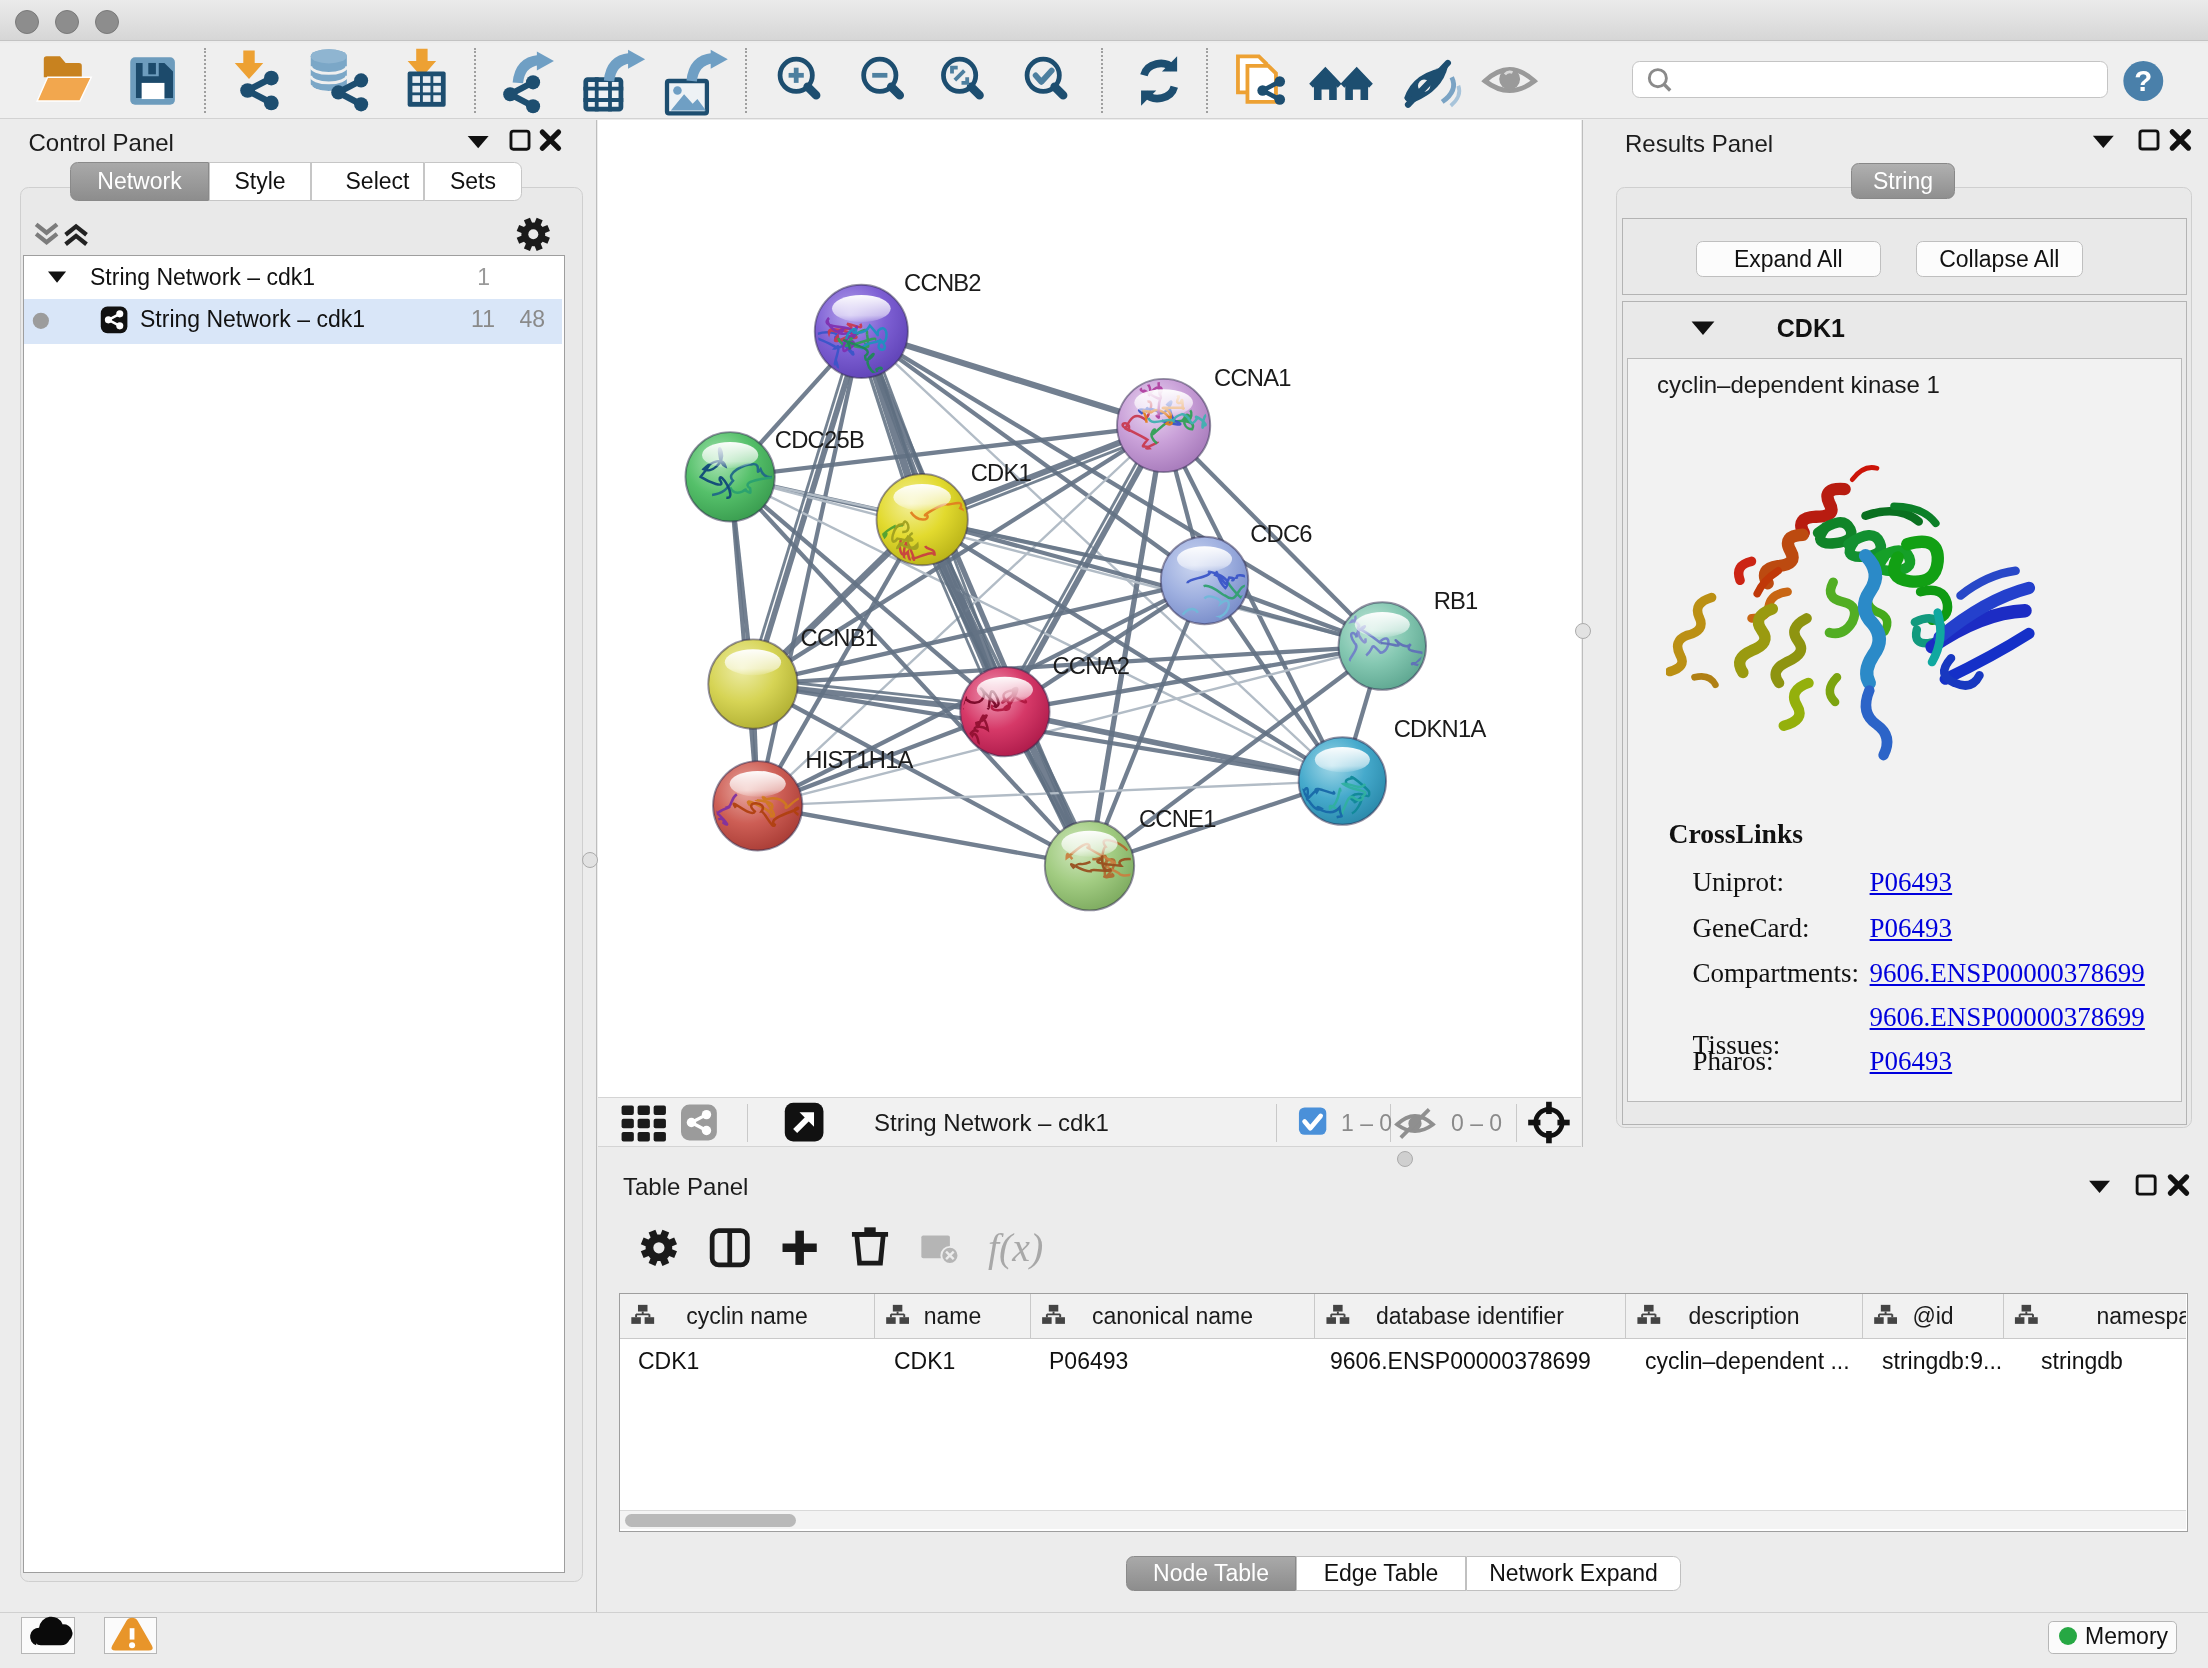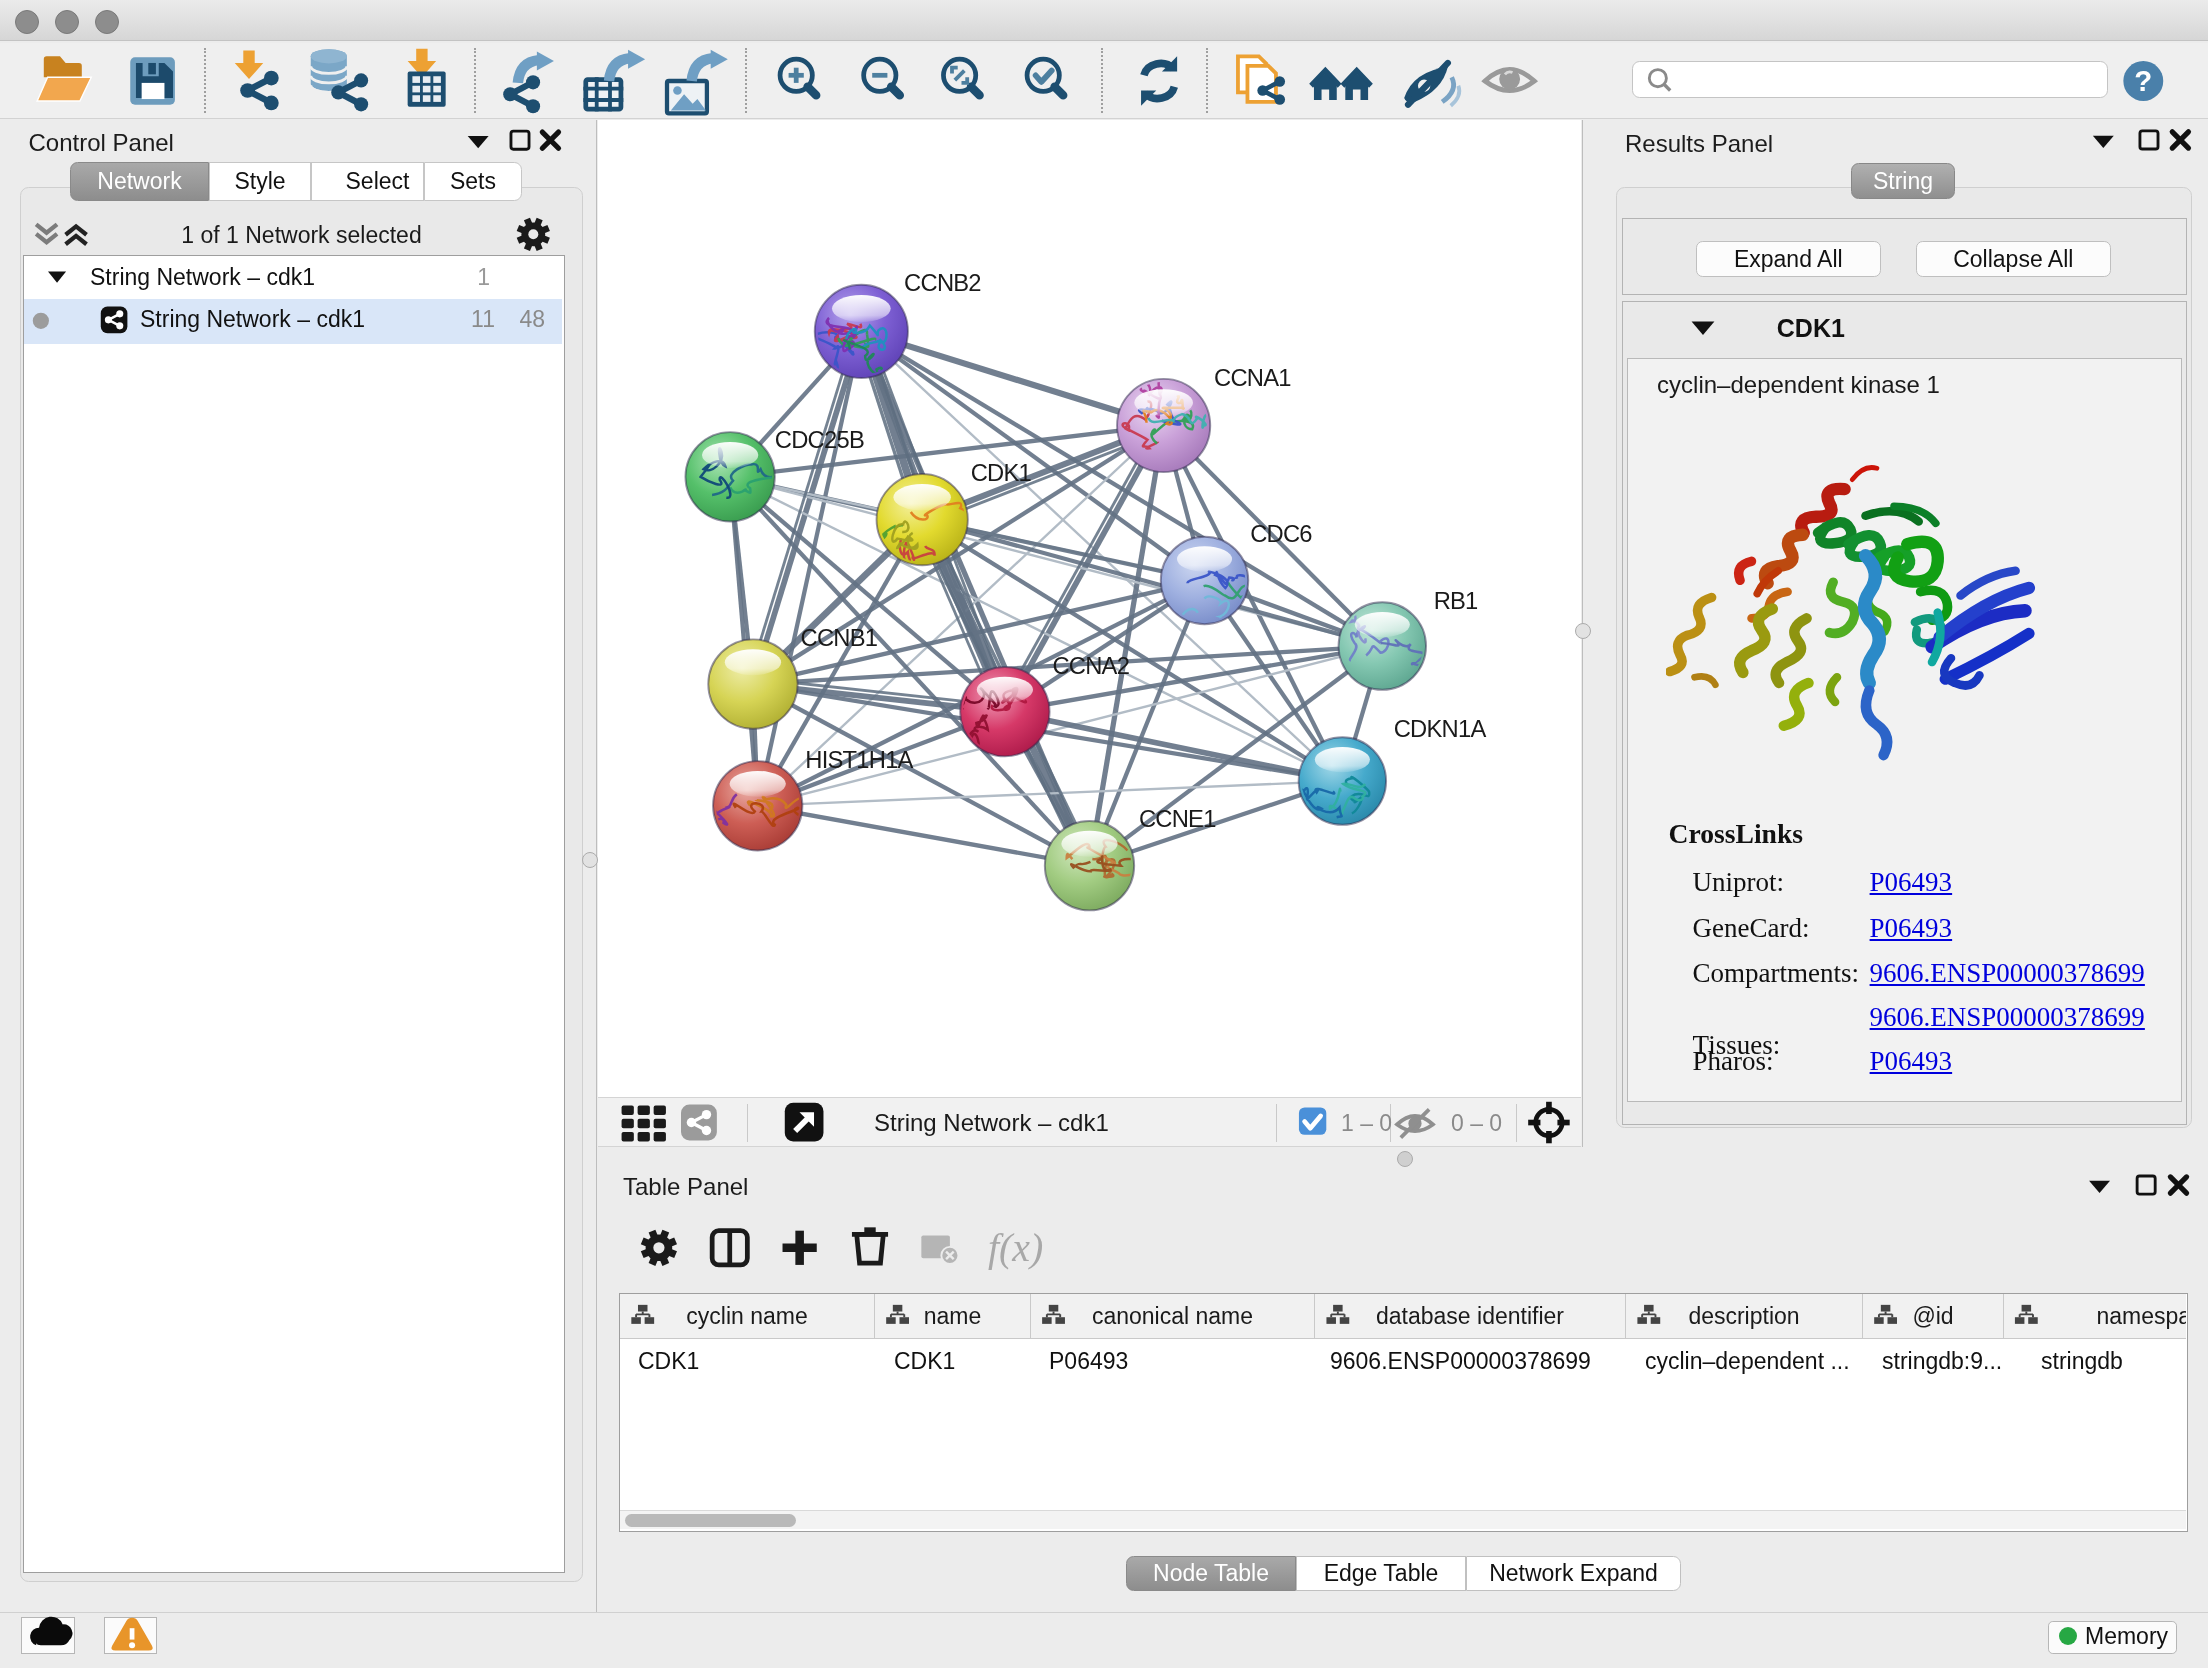--- a/index.html
+++ b/index.html
@@ -206,21 +206,20 @@
       <circle cx="114" cy="210" r="3.7199999999999998" fill="#fff"></circle>
       <circle cx="126" cy="203.7" r="3.7199999999999998" fill="#fff"></circle>
       <circle cx="126" cy="216.3" r="3.7199999999999998" fill="#fff"></circle>
     </svg>
   <div class="ptitle" style="position:absolute;left:28.5px;top:8.6px;">Control Panel</div>
   <div id="cp-round"></div>
   <div class="tabbtn tabsel" style="left:70px;width:139px;border-radius:7.6px 0 0 7.6px;">Network</div>
   <div class="tabbtn" style="left:209px;width:102px;">Style</div>
   <div class="tabbtn" style="left:311px;width:113px;padding-left:20px;">Select</div>
   <div class="tabbtn" style="left:424px;width:98px;border-radius:0 7.6px 7.6px 0;">Sets</div>
-  <div style="position:absolute;left:20px;top:91px;width:563px;height:44px;text-align:center;font-size:23px;color:#1a1a1a;padding-top:10.5px;">1 of 1 Network selected</div>
   <div id="cp-white">
     <div style="position:absolute;left:66px;top:7.6px;font-size:23px;color:#111;">String Network – cdk1</div>
     <div style="position:absolute;left:409px;top:7.6px;width:57px;text-align:right;font-size:23px;color:#999;">1</div>
     <div id="netrow2">
       <div style="position:absolute;left:116px;top:6.7px;font-size:23px;color:#111;">String Network – cdk1</div>
       <div style="position:absolute;left:433px;top:6.7px;width:38px;text-align:right;font-size:23px;color:#8a8a8a;">11</div>
       <div style="position:absolute;left:483px;top:6.7px;width:38px;text-align:right;font-size:23px;color:#8a8a8a;">48</div>
     </div>
   </div>
 </div>
@@ -622,21 +621,21 @@
       <rect x="585.5" y="11.5" width="19" height="19" rx="2.5" fill="none" stroke="#111" stroke-width="3"></rect>
       <line x1="619.5" y1="12.5" x2="636.5" y2="29.5" stroke="#111" stroke-width="5.5" stroke-linecap="round"></line>
       <line x1="619.5" y1="29.5" x2="636.5" y2="12.5" stroke="#111" stroke-width="5.5" stroke-linecap="round"></line>
       <path d="M114.0,212.0 h24 l-12.0,14 z" fill="#111"></path>
     </svg>
   <div class="ptitle" style="position:absolute;left:42px;top:9.5px;">Results Panel</div>
   <div id="stringtab">String</div>
   <div id="rp-round">
     <div id="rbox1">
       <div class="rbtn" style="left:73px;width:185px;">Expand All</div>
-      <div class="rbtn" style="left:293px;width:195px;">Collapse All</div>
+      <div class="rbtn" style="left:293px;width:167px;">Collapse All</div>
     </div>
     <div id="rbox2">
       <div style="position:absolute;left:0;top:0;width:563px;height:56px;">
         <div style="position:absolute;left:154px;top:12.4px;font-size:25px;font-weight:bold;color:#111;">CDK1</div>
       </div>
       <div id="rwhite">
           <svg width="399" height="352" style="position:absolute;left:38px;top:90px;" viewBox="0 0 420 370">
             <path d="M196,32 q12,-16 26,-12" stroke="#cc1408" stroke-width="5" fill="none" stroke-linecap="round" stroke-linejoin="round"></path>
             <path d="M188,42 q-24,-2 -16,15 q8,14 -14,14 q-22,1 -13,17" stroke="#b81c10" stroke-width="13" fill="none" stroke-linecap="round" stroke-linejoin="round"></path>
             <path d="M144,90 q-22,1 -13,17 q8,14 -13,16 q-20,3 -11,18" stroke="#bc4a10" stroke-width="13" fill="none" stroke-linecap="round" stroke-linejoin="round"></path>

